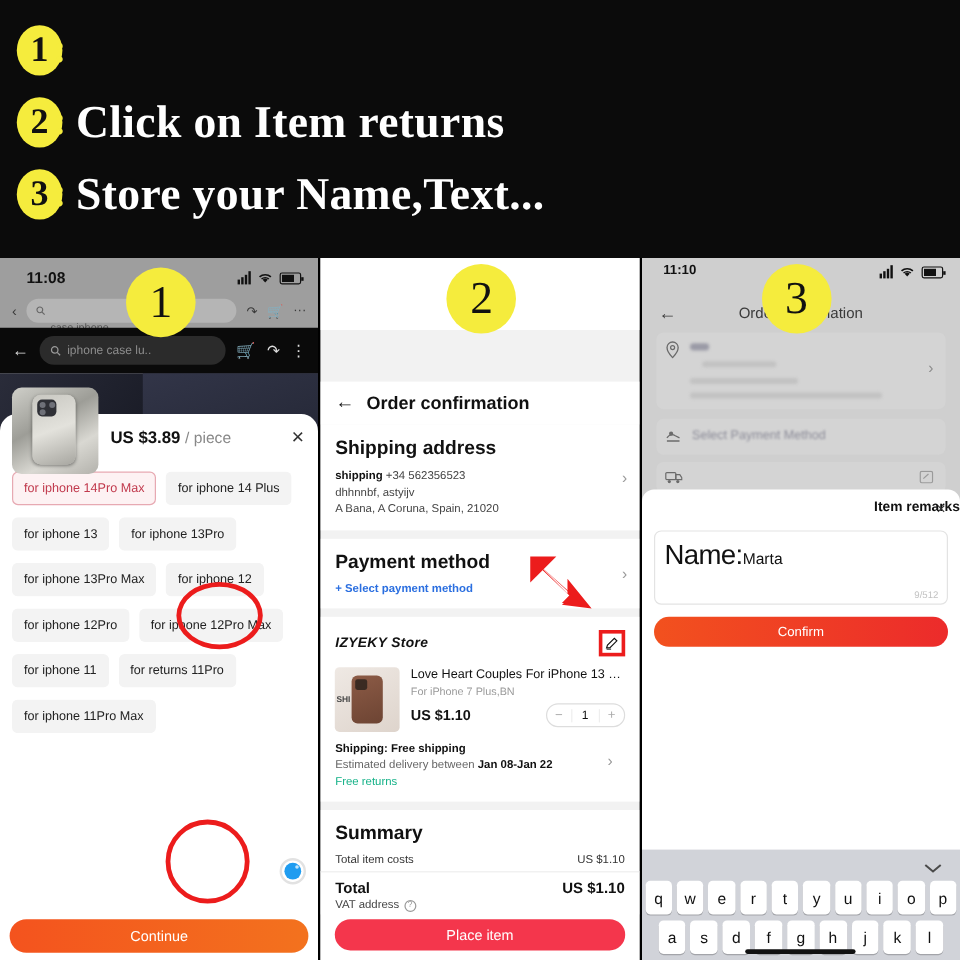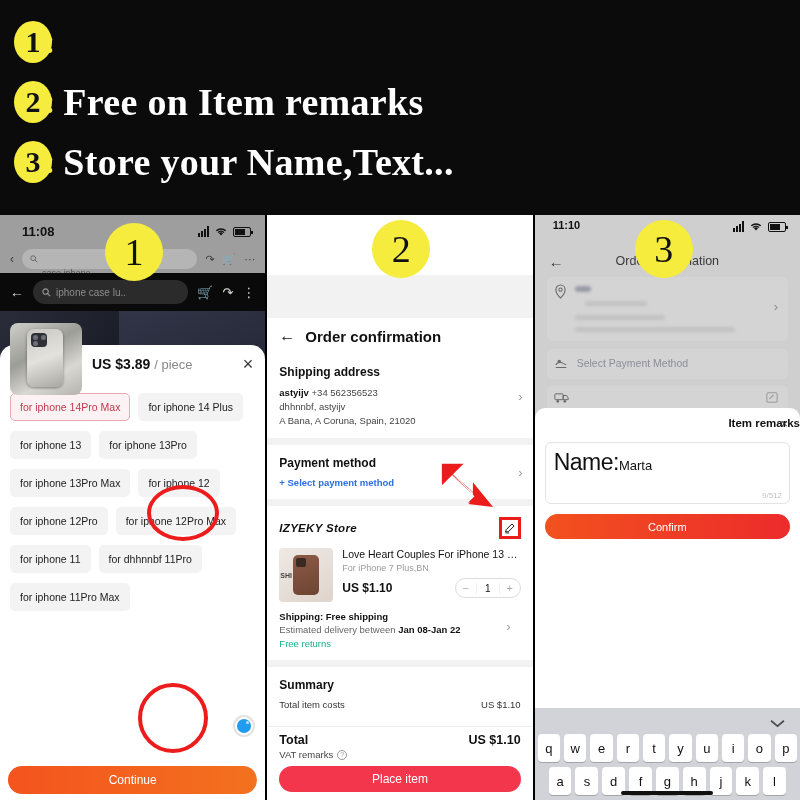--- a/index.html
+++ b/index.html
@@ -91,21 +91,21 @@
 
   
   .p2 { background:#f2f2f2; }
   .p2-top { position:absolute; top:0; left:0; width:100%; height:60px; background:#fff; }
   .p2-head { position:absolute; top:103px; left:0; width:100%; height:36px; background:#fff;
              display:flex; align-items:center; gap:10px; padding:0 12px; }
   .p2-head .ttl { font-size:15px; font-weight:700; color:#111; }
   .arrow-back { font-size:16px; color:#111; }
 
   .card { background:#fff; padding:11px 12px; margin-bottom:7px; position:relative; }
-  .card h4 { font-size:12px; color:#111; margin-bottom:7px; }
+  .card h4 { font-size:16px; color:#111; margin-bottom:7px; }
   .addr-line { font-size:9.5px; color:#444; line-height:1.45; }
   .addr-line b { color:#111; }
   .chev { position:absolute; right:10px; top:50%; transform:translateY(-50%); color:#9a9a9a; font-size:13px; }
   .link-blue { font-size:9.5px; color:#2b6fe0; font-weight:700; }
 
   .store-row { display:flex; align-items:center; justify-content:space-between; margin-bottom:9px; }
   .store-name { font-size:11.5px; font-weight:700; color:#111; letter-spacing:.3px; font-style:italic;}
   .pencil-box { width:22px; height:22px; border:3px solid #ec1c1c; display:flex; align-items:center; justify-content:center; background:#fff; }
 
   .item-row { display:flex; gap:9px; }
@@ -176,21 +176,21 @@
 <div class="page">
 
   <div class="banner">
     <div class="b-row">
       <div class="b-num">1</div>
       <div class="b-colon">:</div>
     </div>
     <div class="b-row">
       <div class="b-num">2</div>
       <div class="b-colon">:</div>
-      <div class="b-text">Free on Item remarks</div>
+      <div class="b-text">Click on Item returns</div>
     </div>
     <div class="b-row">
       <div class="b-num">3</div>
       <div class="b-colon">:</div>
       <div class="b-text">Store your Name,Text...</div>
     </div>
   </div>
 
   <div class="panels">
 
@@ -273,21 +273,21 @@
           <div class="opt-row">
             <div class="opt">for iphone 13Pro Max</div>
             <div class="opt">for iphone 12</div>
           </div>
           <div class="opt-row">
             <div class="opt">for iphone 12Pro</div>
             <div class="opt">for iphone 12Pro Max</div>
           </div>
           <div class="opt-row">
             <div class="opt">for iphone 11</div>
-            <div class="opt">for dhhnnbf 11Pro</div>
+            <div class="opt">for returns 11Pro</div>
           </div>
           <div class="opt-row">
             <div class="opt">for iphone 11Pro Max</div>
           </div>
         </div>
 
         <div class="fab">
             <i></i>
           </div>
 
@@ -305,21 +305,21 @@
       <div class="p2-head">
         <span class="arrow-back">←</span>
         <span class="ttl">Order confirmation</span>
       </div>
 
       <div style="position:absolute; top:139px; left:0; right:0; bottom:0; overflow:hidden;">
 
         <div class="card">
           <h4>Shipping address</h4>
           <div class="addr-line">
-            <b>astyijv</b>
+            <b>shipping</b>
             <span>+34 562356523</span>
           </div>
           <div class="addr-line">dhhnnbf, astyijv</div>
           <div class="addr-line">A Bana, A Coruna, Spain, 21020</div>
           <span class="chev">›</span>
         </div>
 
         <div class="card">
           <h4>Payment method</h4>
           <div class="link-blue">+ Select payment method</div>
@@ -375,21 +375,21 @@
           </div>
         </div>
       </div>
 
       <div class="total-bar">
         <div class="total-row">
           <span class="t">Total</span>
           <span class="t">US $1.10</span>
         </div>
         <div class="vat">
-          <span>VAT remarks</span>
+          <span>VAT address</span>
           <span class="qmark">?</span>
         </div>
         <div class="place-btn">Place item</div>
       </div>
 
       <svg class="red-arrow" viewBox="0 0 100 80" style="left:170px; top:244px; width:78px; height:62px;">
         <path d="M8 8 L46 46 L46 30 L72 62 L40 58 L50 50 L10 12 Z" fill="#ec1c1c"></path>
         <path d="M6 6 L34 6 L6 34 Z" fill="#ec1c1c"></path>
         <path d="M12 12 L62 58 L40 56 L50 46 Z" fill="#ec1c1c"></path>
       </svg>

